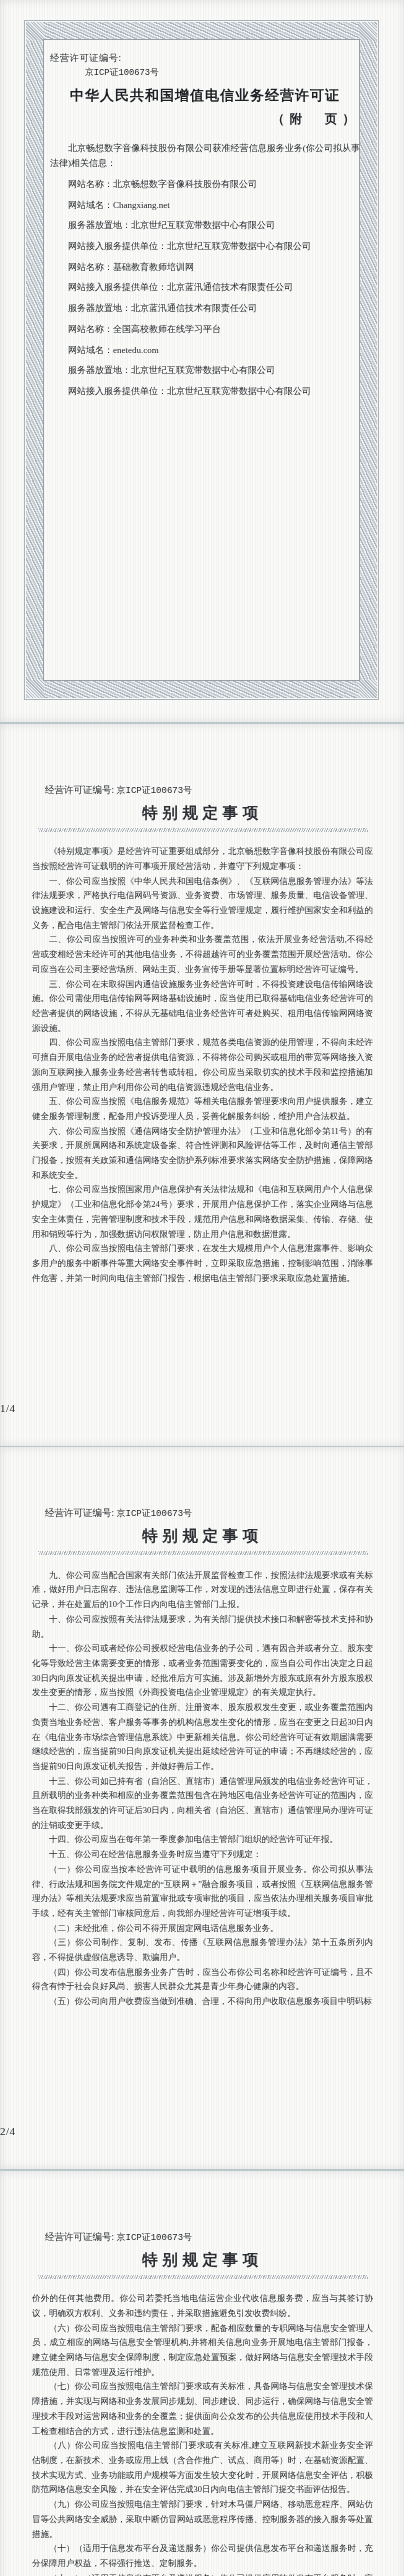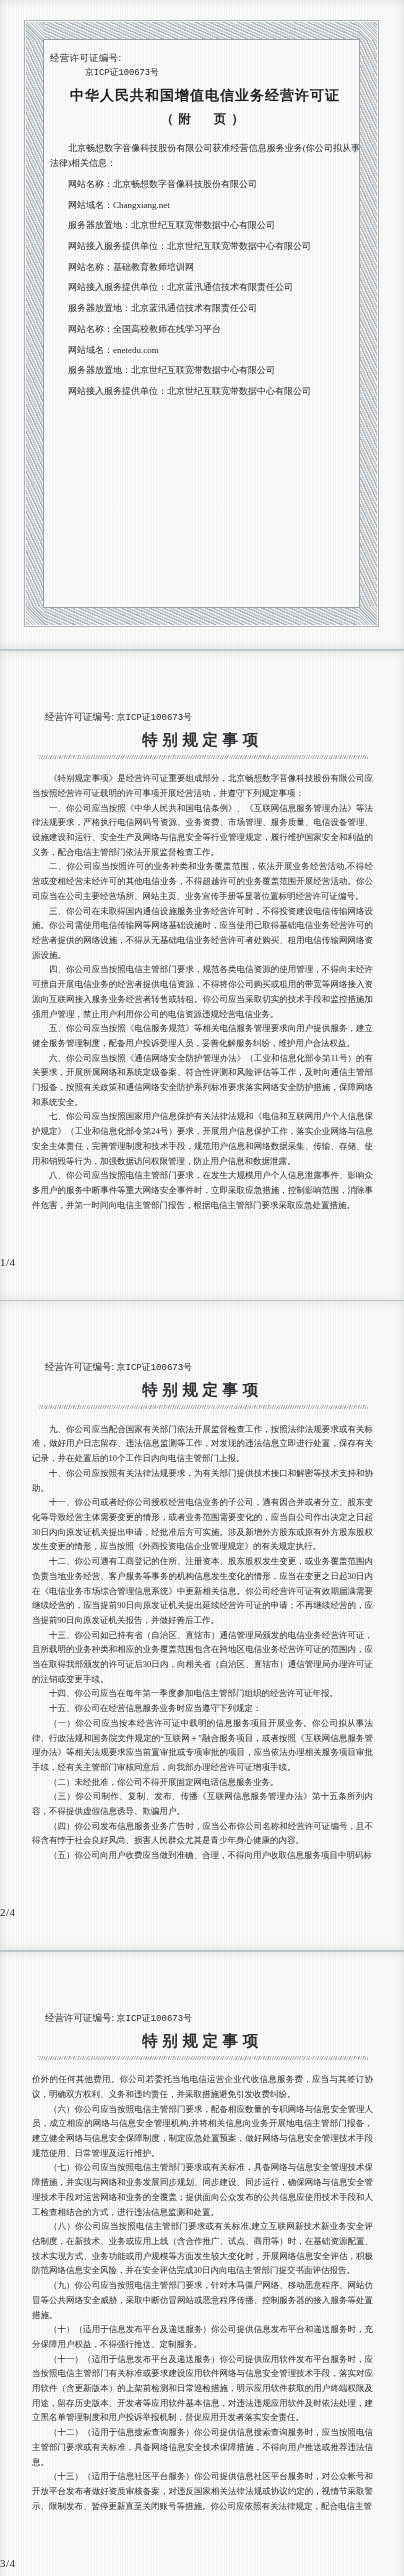--- a/index.html
+++ b/index.html
@@ -5,21 +5,21 @@
   html,body{margin:0;padding:0;}
   body{
     width:405px;
     background:#b9c7ca;
     font-family:"Liberation Serif","DejaVu Serif",serif;
     color:#23262a;
   }
   .page{
     position:relative;
     width:405px;
-    height:649px;
+    height:722px;
     margin:0 0 1.5px 0;
     background:#fafaf8;
     overflow:hidden;
     box-shadow:inset 0 0 9.3px rgba(90,100,105,.18);
   }
   .page::before{
     content:"";
     position:absolute;inset:0;
     background:repeating-linear-gradient(90deg,rgba(110,120,128,.05) 0 1px,transparent 1px 2.6px);
     pointer-events:none;
@@ -43,21 +43,21 @@
     position:absolute;
     top:52px;left:50px;right:45px;bottom:35px;
   }
   .lic-line{font-size:9.3px;letter-spacing:0.5px;}
   .cert-licno{margin:2.1px 0 0 35px;font-size:8.8px;font-family:"Liberation Mono","DejaVu Sans Mono",monospace;}
   .cert-title{
     text-align:center;font-size:14px;font-weight:bold;
     letter-spacing:1px;margin-top:8.2px;color:#1c1f23;font-family:Liberation Serif, serif;
   }
   .cert-sub{
-    text-align:center;font-size:12.4px;font-weight:bold;
+    text-align:right;font-size:12.4px;font-weight:bold;
     letter-spacing:5.2px;margin-top:6.2px;
   }
   .cert-body{margin-top:12.4px;font-size:9px;line-height:15.5px;}
   .cert-body p{margin:5.2px 0;text-indent:2em;text-align:justify;}
   
   .ph-lic{margin:60px 33px 0 45px;font-size:9.5px;}
   .ph-licno{font-family:"Liberation Mono","DejaVu Sans Mono",monospace;font-size:9px;}
   .ptitle{
     text-align:center;font-size:15.5px;font-weight:bold;
     letter-spacing:4.6px;margin-top:6.2px;color:#2a2d31;

